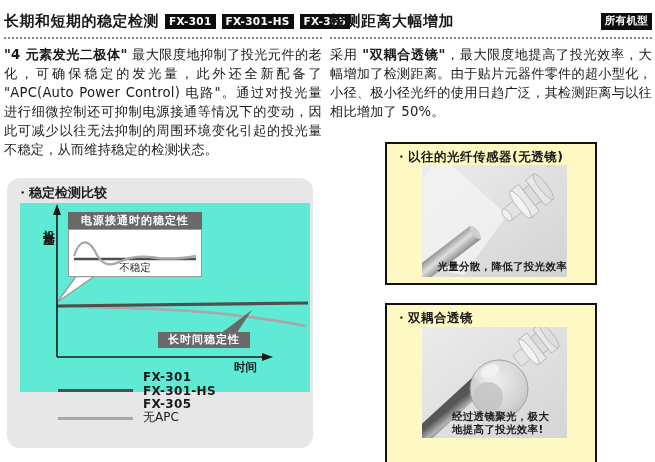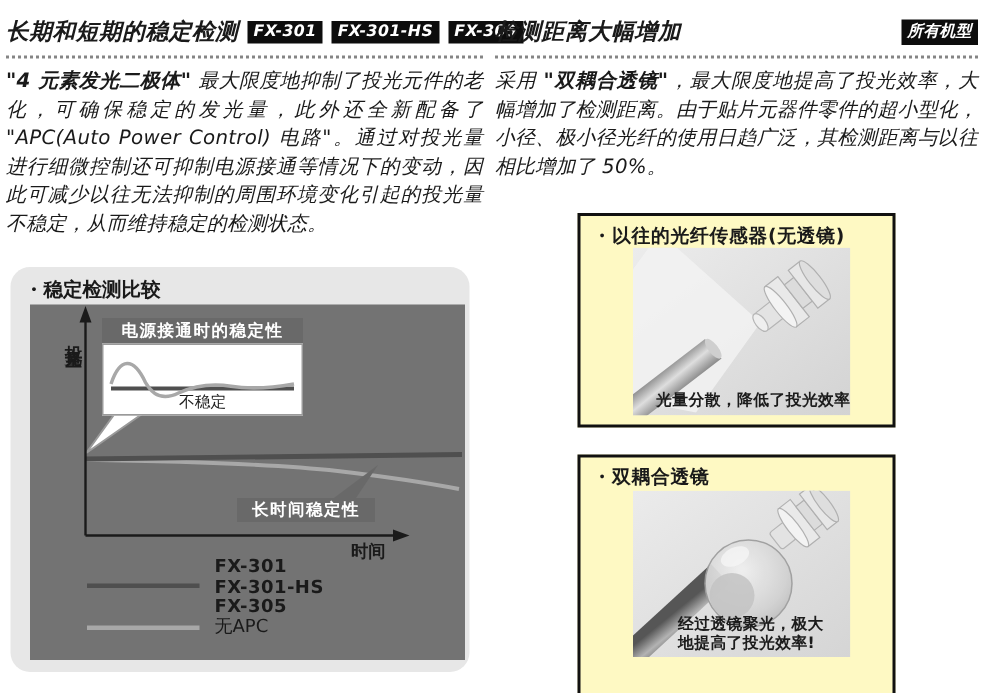--- a/index.html
+++ b/index.html
@@ -2,21 +2,21 @@
 <html><head>
 <meta charset="utf-8">
 <style>
   * { margin:0; padding:0; box-sizing:border-box; }
   html,body { width:655px; height:462px; }
   body {
     position:relative; background:#ffffff; overflow:hidden;
     font-family:"DejaVu Sans","Liberation Sans",sans-serif;
     color:#1a1a1a;
   }
-  .col { position:absolute; top:10px;font-style:italic; }
+  .col { position:absolute; top:10px; }
   .col-left  { left:4px;   width:318px; }
   .col-right { left:330px; width:322px; }
   .head-row { display:flex; align-items:center; gap:6px; height:22px; }
   .head-row.spread { justify-content:space-between; }
   .sec-title { font-size:15px; font-weight:bold; letter-spacing:0.5px; white-space:nowrap; }
   .badges { display:flex; gap:6px; }
   .badge {
     background:#0d0d0d; color:#ffffff; font-weight:bold; font-size:10.5px;
     padding:1.5px 4px; letter-spacing:0.3px; white-space:nowrap;
   }
@@ -27,21 +27,21 @@
   }
   .body-text b { font-weight:bold; }
 
   
   .panel {
     position:absolute; left:7px; top:178px; width:306px; height:270px;
     background:#e7e7e7;
     border-radius:13px;
   }
   .panel-title { position:absolute; left:9px; top:6px; font-size:13px; font-weight:bold; }
-  .chart-box { position:absolute; left:13px; top:25px; width:290px; height:237px; background:#737373; }
+  .chart-box { position:absolute; left:13px; top:25px; width:290px; height:189px; background:#5eead4; }
   .chart-box svg.base { position:absolute; left:0; top:0; }
   .ylab {
     position:absolute; left:21px; top:18px; writing-mode:vertical-rl; text-orientation:upright;
     font-size:11.5px; font-weight:bold; letter-spacing:2px;
   }
   .xlab { position:absolute; left:214px; top:157px; font-size:11.5px; font-weight:bold;text-align:right; }
   .graybox {
     position:absolute; background:#696969; color:#ffffff; font-weight:bold; font-size:11px;
     display:flex; align-items:center; justify-content:center; letter-spacing:1px; white-space:nowrap;
   }

